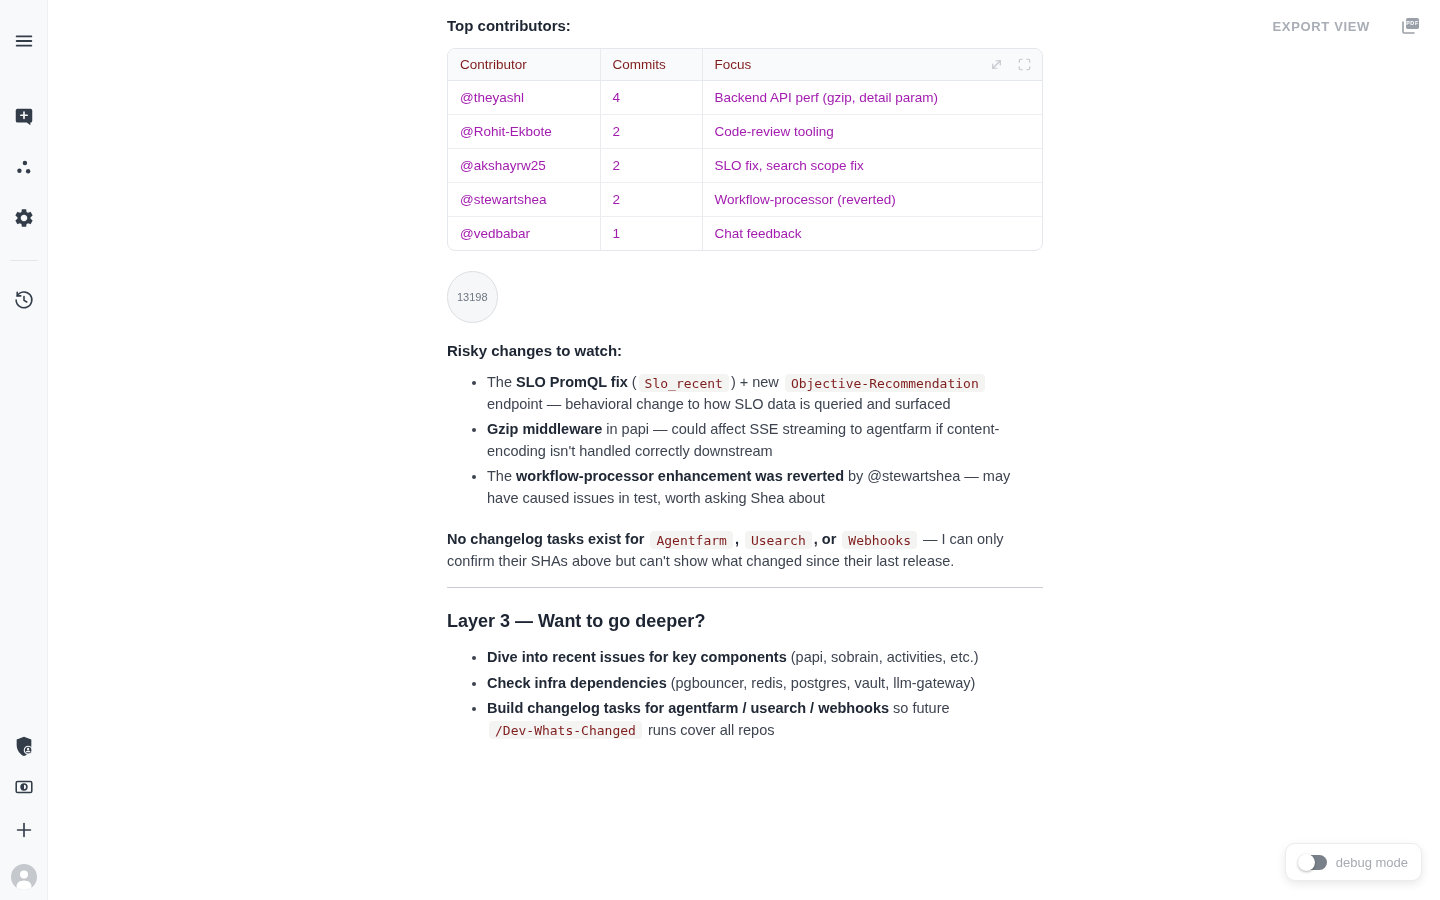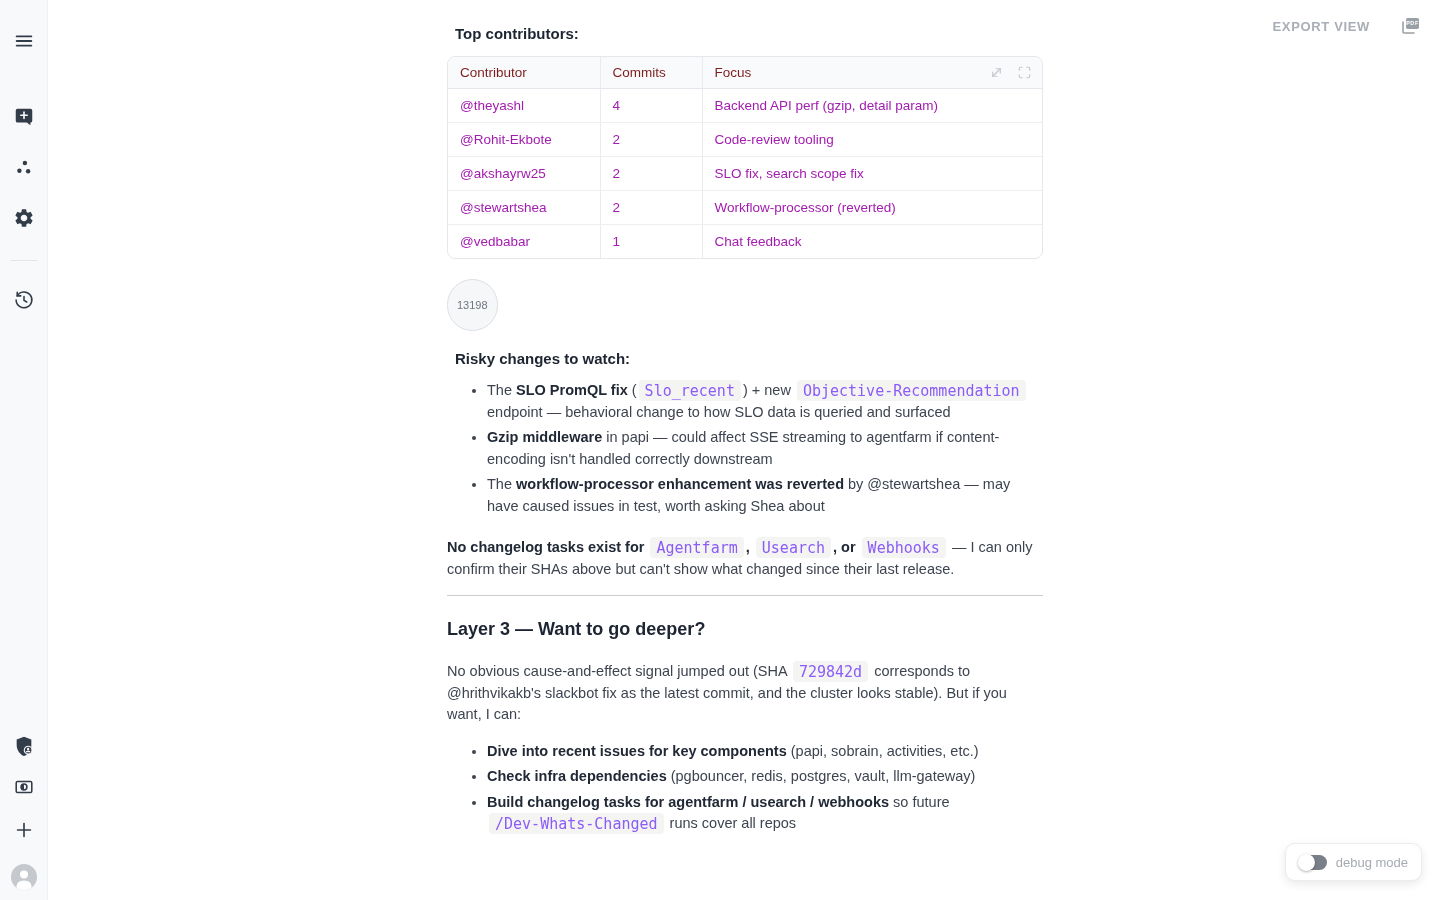--- a/index.html
+++ b/index.html
@@ -28,21 +28,21 @@
 
   
   .export-btn { position:absolute; top:14px; right:18px; display:flex; align-items:center;
     gap:28px; color:#a9aeb6; font-size:13px; font-weight:600; letter-spacing:.05em;
     cursor:pointer; }
   .export-btn svg { display:block; }
 
   
   .content { position:absolute; left:447px; top:0; width:596px; }
 
-  .h-bold { font-size:15px; font-weight:700; color:#1d2532; margin:8px; }
+  .h-bold { font-size:15px; font-weight:700; color:#1d2532; margin:0; }
   .top-heading { padding-top:17px; }
 
   .table-wrap { margin-top:14px; border:1px solid #e4e7eb; border-radius:8px;
     overflow:hidden; position:relative; }
   table { width:100%; border-collapse:collapse; font-size:13.5px; }
   thead th { background:#f9fafb; text-align:left; font-weight:400; color:#7f1d1d;
     padding:8px 12px; border-bottom:1px solid #e4e7eb; }
   thead th:nth-child(1){ width:152px; }
   thead th:nth-child(2){ width:102px; }
   th + th, td + td { border-left:1px solid #e9ebee; }
@@ -53,21 +53,21 @@
 
   .count-badge { display:inline-block; margin-top:20px; font-size:11px; color:#6e7681;
     background:#f6f7f8; border:1px solid #dcdfe3; border-radius:999px; padding:19px 9px; }
 
   .risky-heading { margin-top:19px; }
 
   ul.rich-list { margin:13px 0 0; padding-left:40px; }
   ul.rich-list li { font-size:14.5px; line-height:21.5px; margin:0 0 4px; color:#3d4450; }
 
   strong { color:#212936; font-weight:700; }
-  code.chip { font-family:"DejaVu Sans Mono", monospace; font-size:15px; color:#8b5cf6;
+  code.chip { font-family:"DejaVu Sans Mono", monospace; font-size:13px; color:#7f1d1d;
     background:#f4f4f3; padding:1.5px 6px; border-radius:4px; margin:0 2px; white-space:nowrap; }
 
   .note { margin-top:20px; font-size:14.5px; line-height:21.5px; }
 
   hr.sep { margin:15px 0 0; border:none; border-top:1px solid #c9cdd2; }
 
   h3.layer3 { margin:23px 0 0; font-size:18px; font-weight:700; color:#1d2532; }
   .layer3-p { margin-top:21px; font-size:14.5px; line-height:21.5px; }
   .layer3-list { margin-top:15px !important; }
 
@@ -225,21 +225,20 @@
       <li><strong>Gzip middleware</strong><span> in papi — could affect SSE streaming to agentfarm if content-encoding isn't handled correctly downstream</span></li>
       <li><span>The </span><strong>workflow-processor enhancement was reverted</strong><span> by @stewartshea — may have caused issues in test, worth asking Shea about</span></li>
     </ul>
 
   <p class="note"><strong>No changelog tasks exist for </strong><code class="chip">Agentfarm</code><strong>, </strong><code class="chip">Usearch</code><strong>, or </strong><code class="chip">Webhooks</code><span> — I can only confirm their SHAs above but can't show what changed since their last release.</span></p>
 
   <hr class="sep">
 
   <h3 class="layer3">Layer 3 — Want to go deeper?</h3>
 
-  <p class="layer3-p"><span>No obvious cause-and-effect signal jumped out (SHA </span><code class="chip">729842d</code><span> corresponds to @hrithvikakb's slackbot fix as the latest commit, and the cluster looks stable). But if you want, I can:</span></p>
 
   <ul class="rich-list layer3-list">
       <li><strong>Dive into recent issues for key components</strong><span> (papi, sobrain, activities, etc.)</span></li>
       <li><strong>Check infra dependencies</strong><span> (pgbouncer, redis, postgres, vault, llm-gateway)</span></li>
       <li><strong>Build changelog tasks for agentfarm / usearch / webhooks</strong><span> so future </span><code class="chip">/Dev-Whats-Changed</code><span> runs cover all repos</span></li>
     </ul>
 
 </main>
 
 <div class="debug-card">

